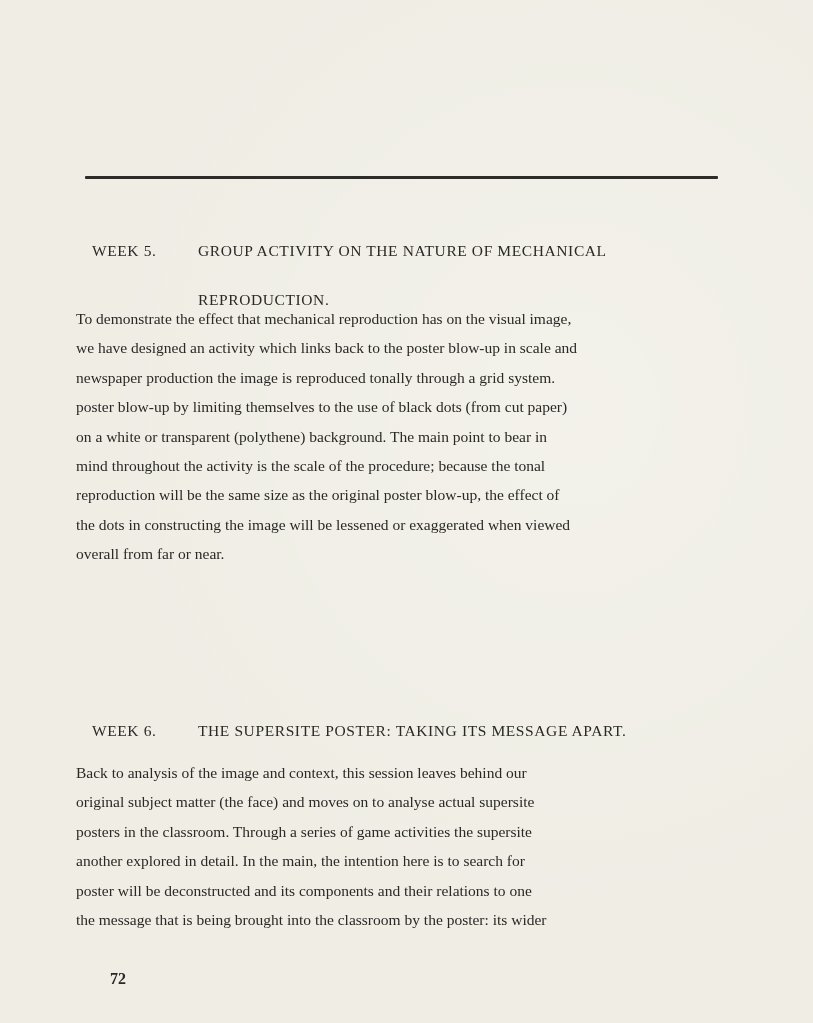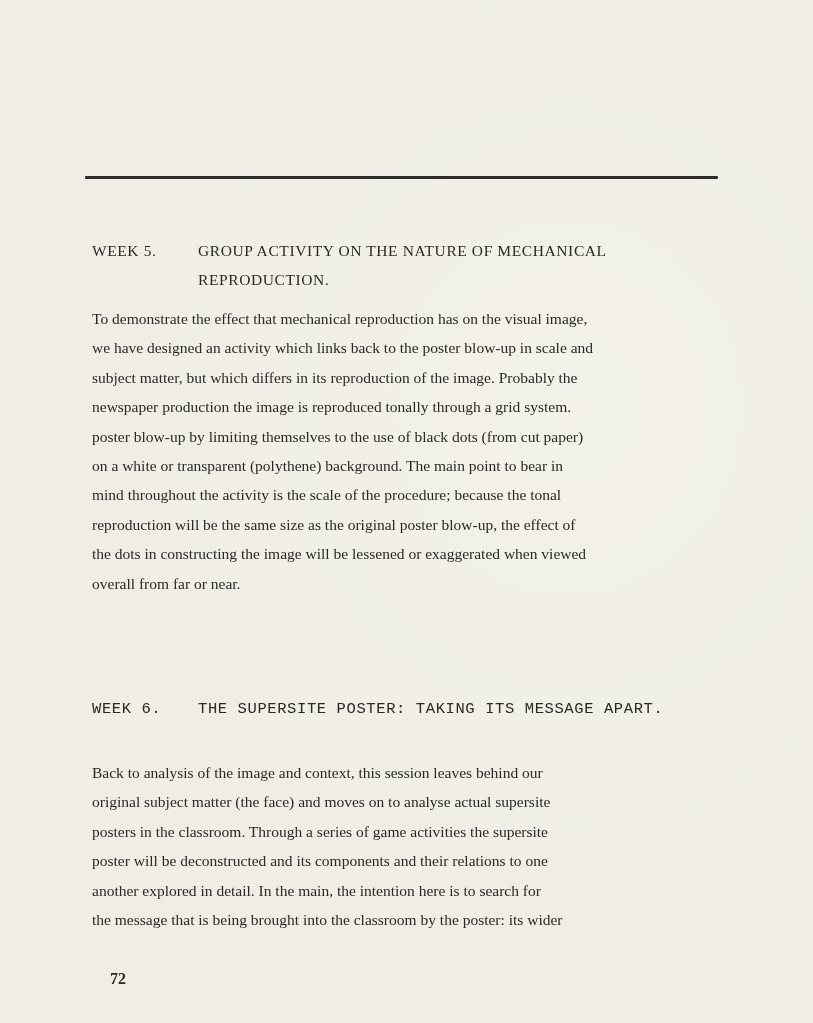--- a/index.html
+++ b/index.html
@@ -43,24 +43,25 @@
     .heading .week {
       display: inline-block;
       width: 106px;
     }
     .heading .title {
       display: inline-block;
     }
     .heading .cont {
       display: block;
       padding-left: 106px;
+      margin-top: 20px;
     }
     .para {
       position: absolute;
-      left: 92px;
+      left: 76px;
       width: 640px;
       font-size: 15.5px;
       line-height: 29.4px;
       margin: 0;
     }
     .para .ln {
       display: block;
       white-space: nowrap;
     }
     .page-number {
@@ -80,38 +81,37 @@
   <div class="top-rule"></div>
 
   <div class="heading" style="top:236px;">
     <span class="week">WEEK 5.</span><span class="title">GROUP ACTIVITY ON THE NATURE OF MECHANICAL</span>
     <span class="cont">REPRODUCTION.</span>
   </div>
 
   <p class="para" style="top:304px;">
     <span class="ln">To demonstrate the effect that mechanical reproduction has on the visual image,</span>
     <span class="ln">we have designed an activity which links back to the poster blow-up in scale and</span>
-    <span class="ln">subject matter, but which differs in its reproduction of the image.  Probably the</span>
     <span class="ln">newspaper production the image is reproduced tonally through a grid system.</span>
     <span class="ln">poster blow-up by limiting themselves to the use of black dots (from cut paper)</span>
     <span class="ln">on a white or transparent (polythene) background.  The main point to bear in</span>
     <span class="ln">mind throughout the activity is the scale of the procedure;  because the tonal</span>
     <span class="ln">reproduction will be the same size as the original poster blow-up, the effect of</span>
     <span class="ln">the dots in constructing the image will be lessened or exaggerated when viewed</span>
     <span class="ln">overall from far or near.</span>
   </p>
 
-  <div class="heading" style="top:695px;font-family:Liberation Mono, monospace;">
+  <div class="heading" style="top:716px;">
     <span class="week">WEEK 6.</span><span class="title">THE SUPERSITE POSTER:  TAKING ITS MESSAGE APART.</span>
   </div>
 
   <p class="para" style="top:758px;">
     <span class="ln">Back to analysis of the image and context, this session leaves behind our</span>
     <span class="ln">original subject matter (the face) and moves on to analyse actual supersite</span>
     <span class="ln">posters in the classroom.  Through a series of game activities the supersite</span>
+    <span class="ln">another explored in detail.  In the main, the intention here is to search for</span>
     <span class="ln">poster will be deconstructed and its components and their relations to one</span>
-    <span class="ln">another explored in detail.  In the main, the intention here is to search for</span>
     <span class="ln">the message that is being brought into the classroom by the poster:  its wider</span>
   </p>
 
   <div class="page-number">72</div>
 
 </div>
 
 </body></html>

